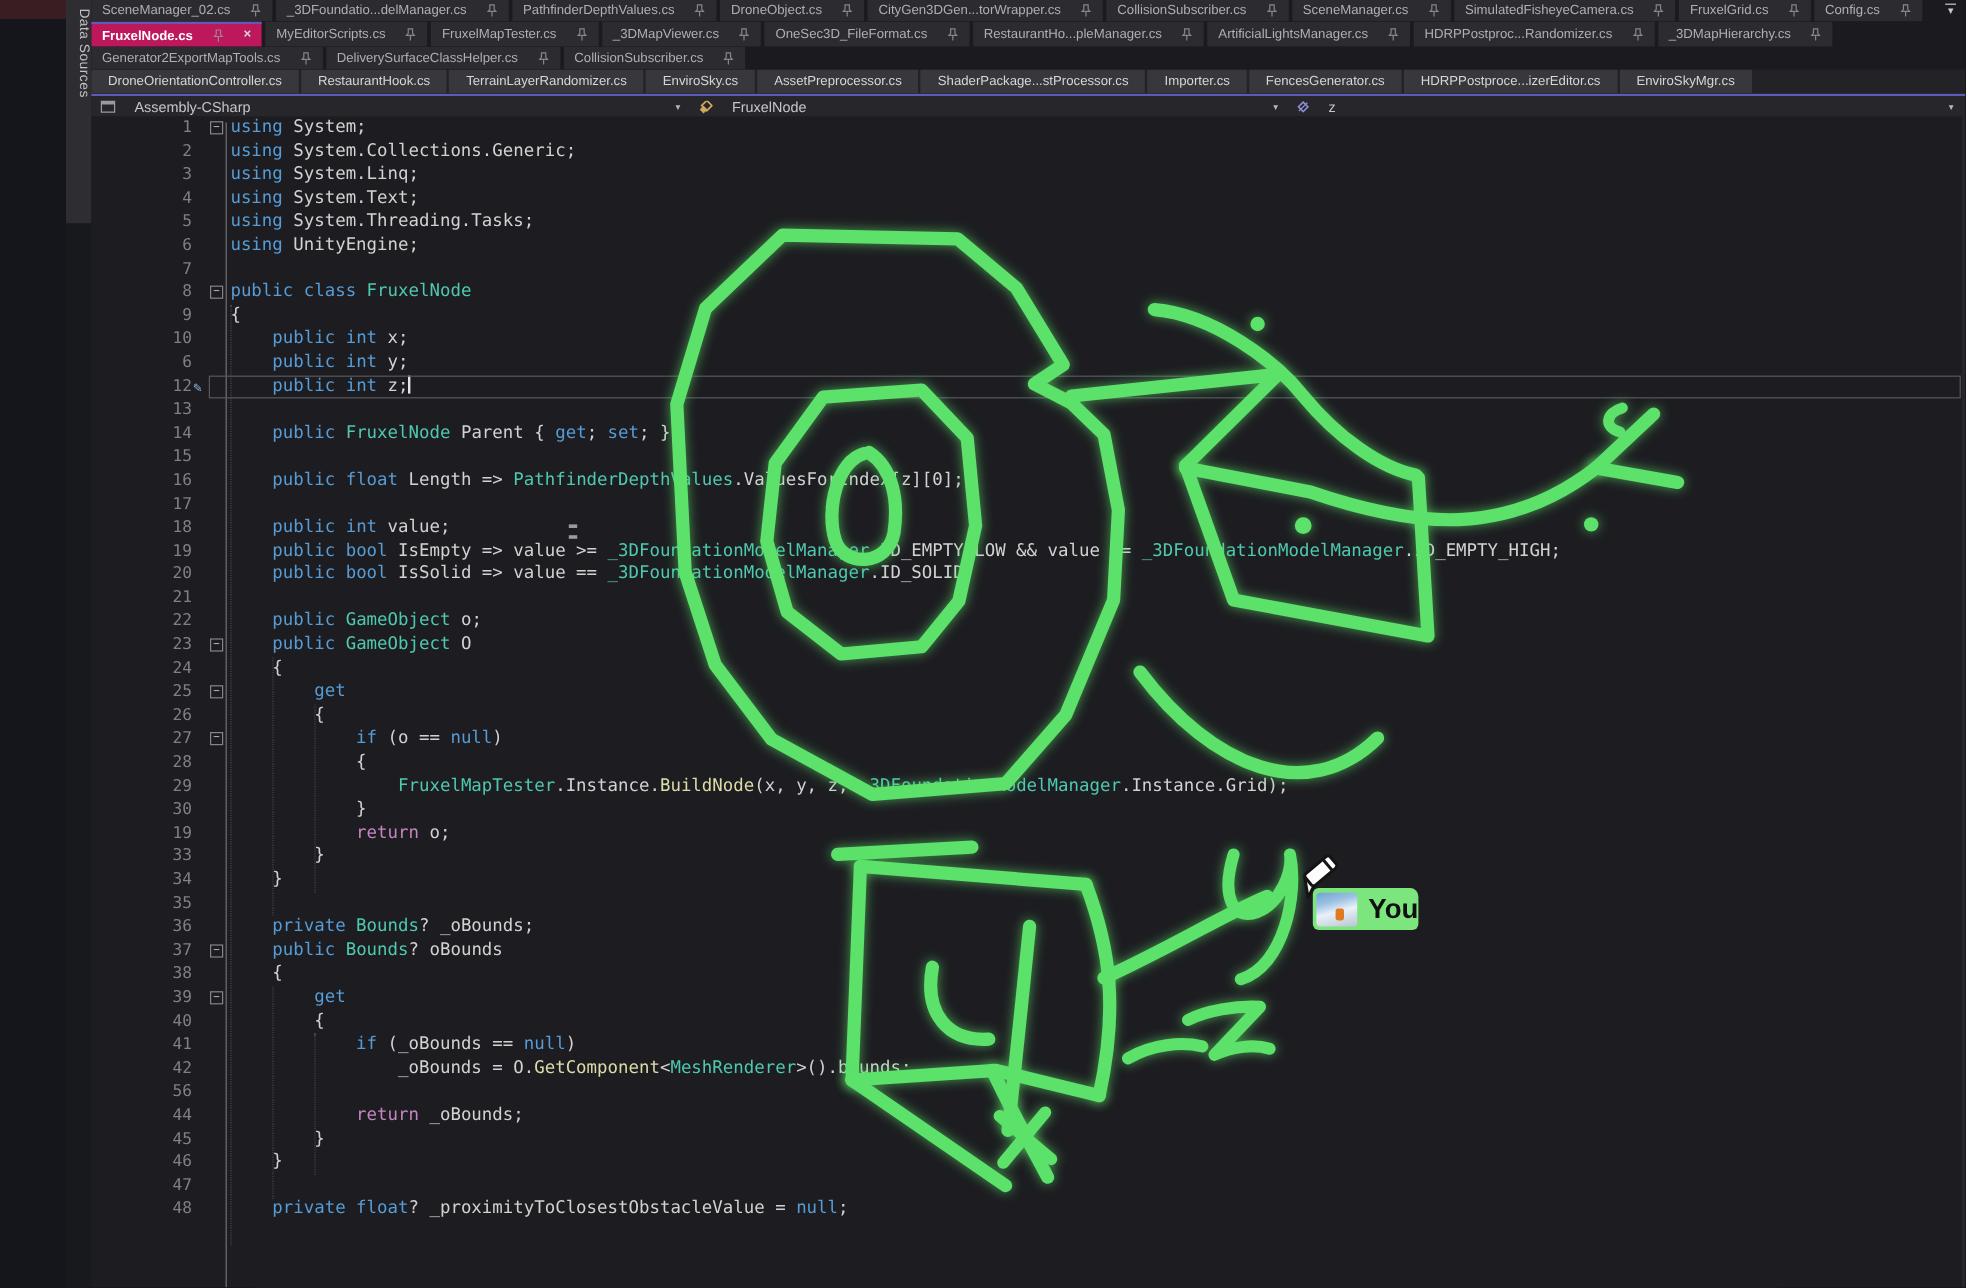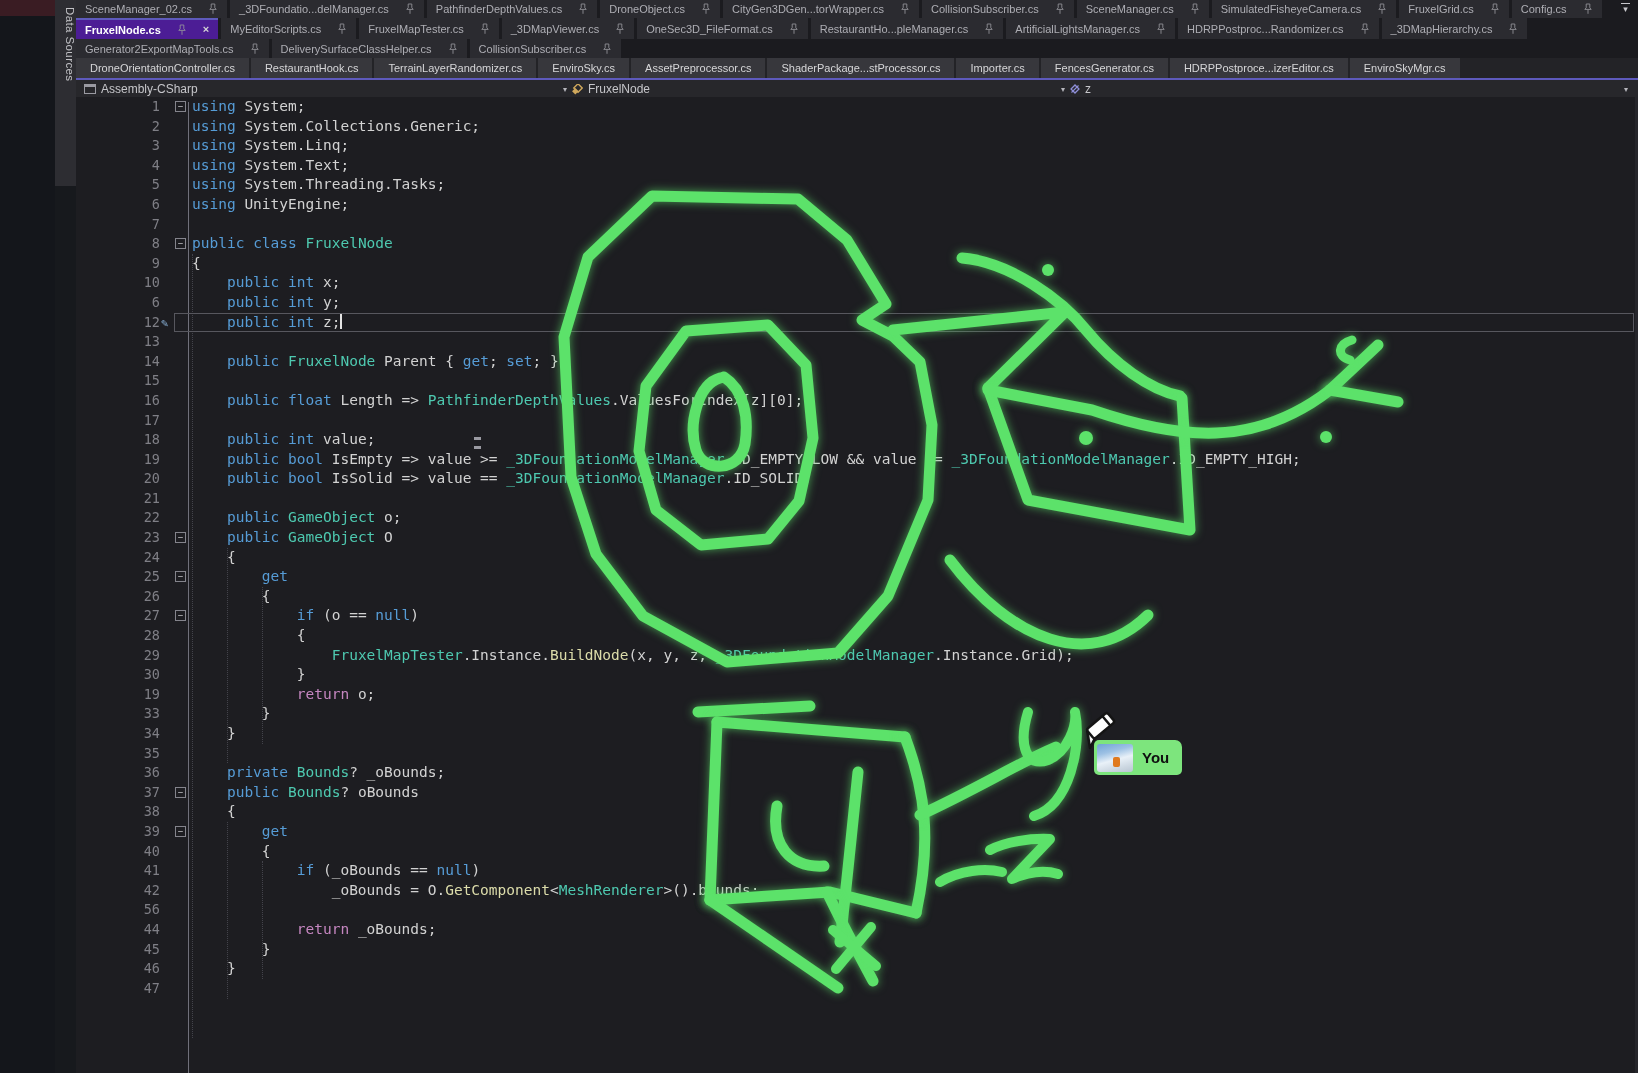--- a/index.html
+++ b/index.html
@@ -17,33 +17,33 @@
   #main { position:absolute; left:76px; top:0; right:0; bottom:0; }
 
   .tab-row { position:relative; display:flex; align-items:stretch; background:#1b1b1f; overflow:hidden; }
   #row1 { height:18px; }
   #row2 { height:21px; }
   #row3 { height:19px; }
   .tab { display:flex; align-items:center; gap:16px; padding:0 9px; margin-right:3px; background:#2b2b30;
     color:#aeaeb4; font-size:11px; white-space:nowrap; cursor:default; }
   .tab .pin-icon { flex:none; opacity:.85; }
   .tab .close-icon { display:none; color:#d6d6d6; font-size:11px; line-height:1; }
-  .tab.active { background:#4c1d95; color:#ffffff; font-weight:bold; border-top:2px solid var(--accent-purple,#615dbd); }
+  .tab.active { background:#be185d; color:#ffffff; font-weight:bold; border-top:2px solid var(--accent-purple,#615dbd); }
   .tab.active .close-icon { display:inline; }
 
   #row4 { height:20px; background:#232327; display:flex; position:relative; }
   #row4 .tab { background:#37373c; color:#d6d6d8; margin-right:2px; padding:0 14px; }
   #row4-overflow { position:absolute; right:8px; top:3px; color:#c8c8cc; font-size:9px; line-height:1; text-align:center; }
   #row4-overflow .bar { display:block; width:9px; height:1px; background:#c8c8cc; margin:0 auto 1px; }
 
   #purple-line { height:2px; background:var(--accent-purple,#5a56b4); }
 
   
   #breadcrumb { position:relative; height:18px; background:#27272b; color:#c6c6ca; font-size:12px; }
-  #breadcrumb .bc-item { position:absolute; top:0; height:18px; display:flex; align-items:center; gap:5px; }
+  #breadcrumb .bc-item { position:absolute; top:0; height:18px; display:flex; align-items:center; gap:16px; }
   .chev { color:#b5b5bb; font-size:8px; }
   .proj-icon { width:12px; height:10px; border:1px solid #9a9aa2; border-top:3px solid #9a9aa2; background:transparent; }
   .class-icon { width:11px; height:11px; }
   .member-icon { width:10px; height:10px; }
 
   
   #editor { position:absolute; left:0; right:0; top:97px; bottom:0; background:#1d1d21; font-family:"DejaVu Sans Mono", monospace; }
   .code-line { position:relative; display:flex; height:19.6px; line-height:19.6px; font-size:14.5px; white-space:pre; }
   .gutter-num { flex:none; width:84px; text-align:right; color:#7f7f86; font-size:13.5px; }
   .fold-col { flex:none; width:32px; position:relative; }
@@ -67,21 +67,21 @@
 
   
   #draw-overlay { position:absolute; left:0; top:0; width:1638px; height:1073px; z-index:6; pointer-events:none; }
   #draw-overlay path, #draw-overlay circle { filter:drop-shadow(0 0 5px rgba(92,226,106,.65)); }
 
   #you-label { position:absolute; left:1094px; top:740px; width:88px; height:35px; background:var(--green-label,#7de57d);
     border-radius:5px 7px 5px 5px; display:flex; align-items:center; z-index:7; }
   #you-avatar { width:36px; height:28px; margin-left:3px; border-radius:3px; position:relative; overflow:hidden;
     background:linear-gradient(165deg,#6fa3d6 0%,#9dc1e4 30%,#e9f1f8 55%,#cdd8e2 80%,#b9c6d2 100%); }
   #you-avatar::after { content:''; position:absolute; left:16px; top:13px; width:7px; height:10px; background:#e07a1e; border-radius:2px; }
-  #you-text { margin-left:9px; font-size:15px; font-weight:bold; color:#101010; }
+  #you-text { margin-left:9px; font-size:23px; font-weight:bold; color:#101010; }
 </style>
 </head>
 <body>
 
 <div id="stage">
 
   <div id="left-rail">
     <div id="red-strip"></div>
   </div>
   <div id="vertical-tab">Data Sources</div>
@@ -694,20 +694,26 @@
             <span class="code-text"><span class="tok-v">    }</span></span>
           </div>
 
           <div class="code-line">
             <span class="gutter-num">47</span>
             <span class="fold-col"></span>
             
             <span class="code-text"></span>
           </div>
 
+          <div class="code-line">
+            <span class="gutter-num">48</span>
+            <span class="fold-col"></span>
+            
+            <span class="code-text"><span class="tok-v">    </span><span class="tok-k">private</span><span class="tok-v"> </span><span class="tok-k">float</span><span class="tok-v">? _proximityToClosestObstacleValue = </span><span class="tok-k">null</span><span class="tok-v">;</span></span>
+          </div>
         </div>
       <div class="scroll-strip"></div>
     </div>
 
   </div>
 
   <div class="ibeam-dash" style="left:474px; top:437px;"></div>
   <div class="ibeam-dash" style="left:474px; top:446px;"></div>
 
   <svg id="draw-overlay" viewBox="0 0 1638 1073" fill="none" stroke="#5ce26a" stroke-width="11" stroke-linecap="round" stroke-linejoin="round">

